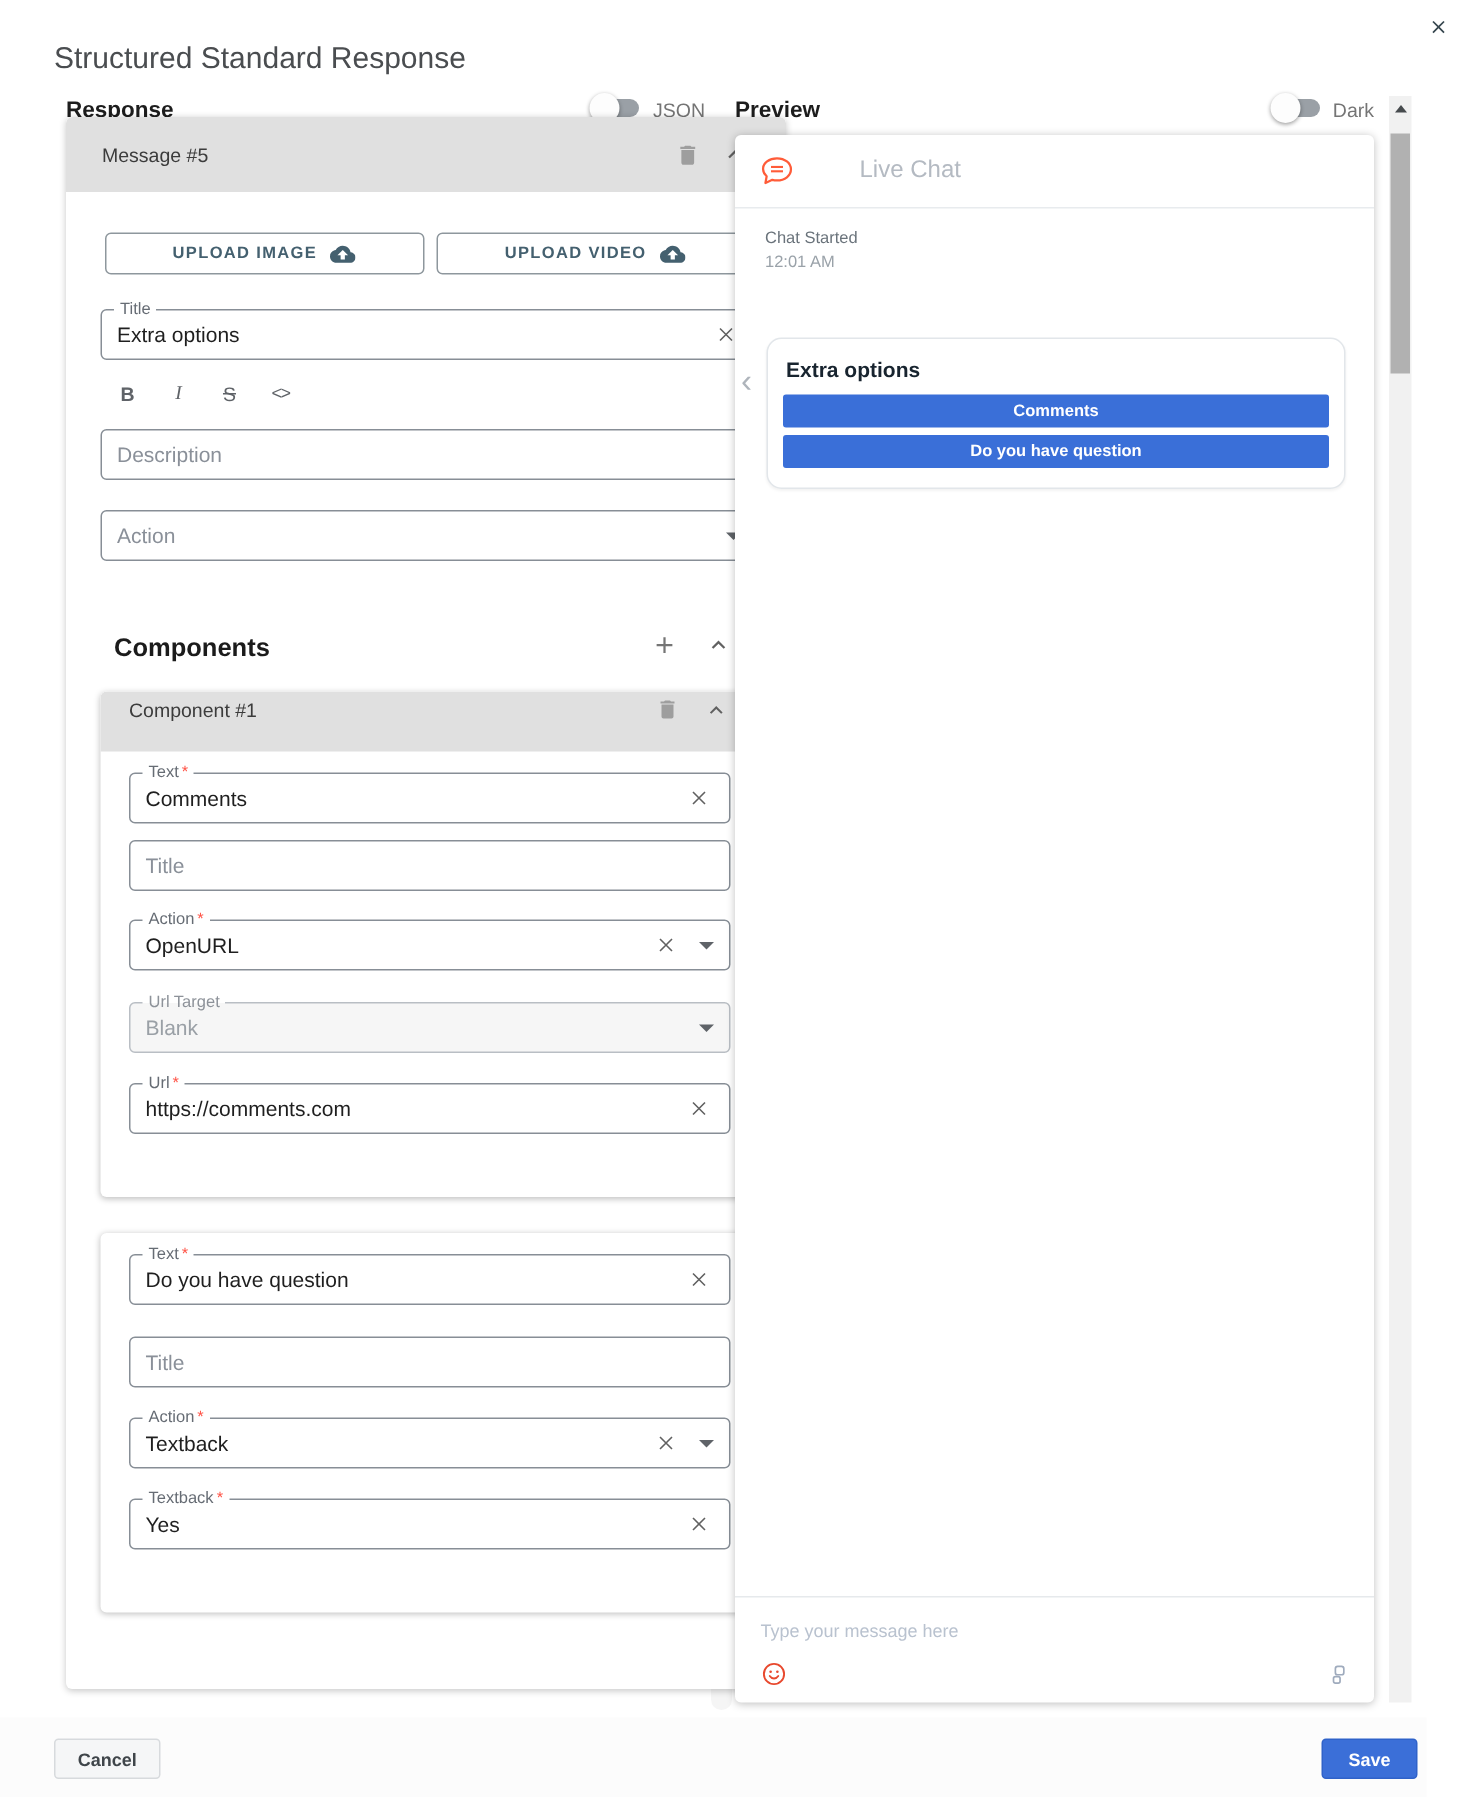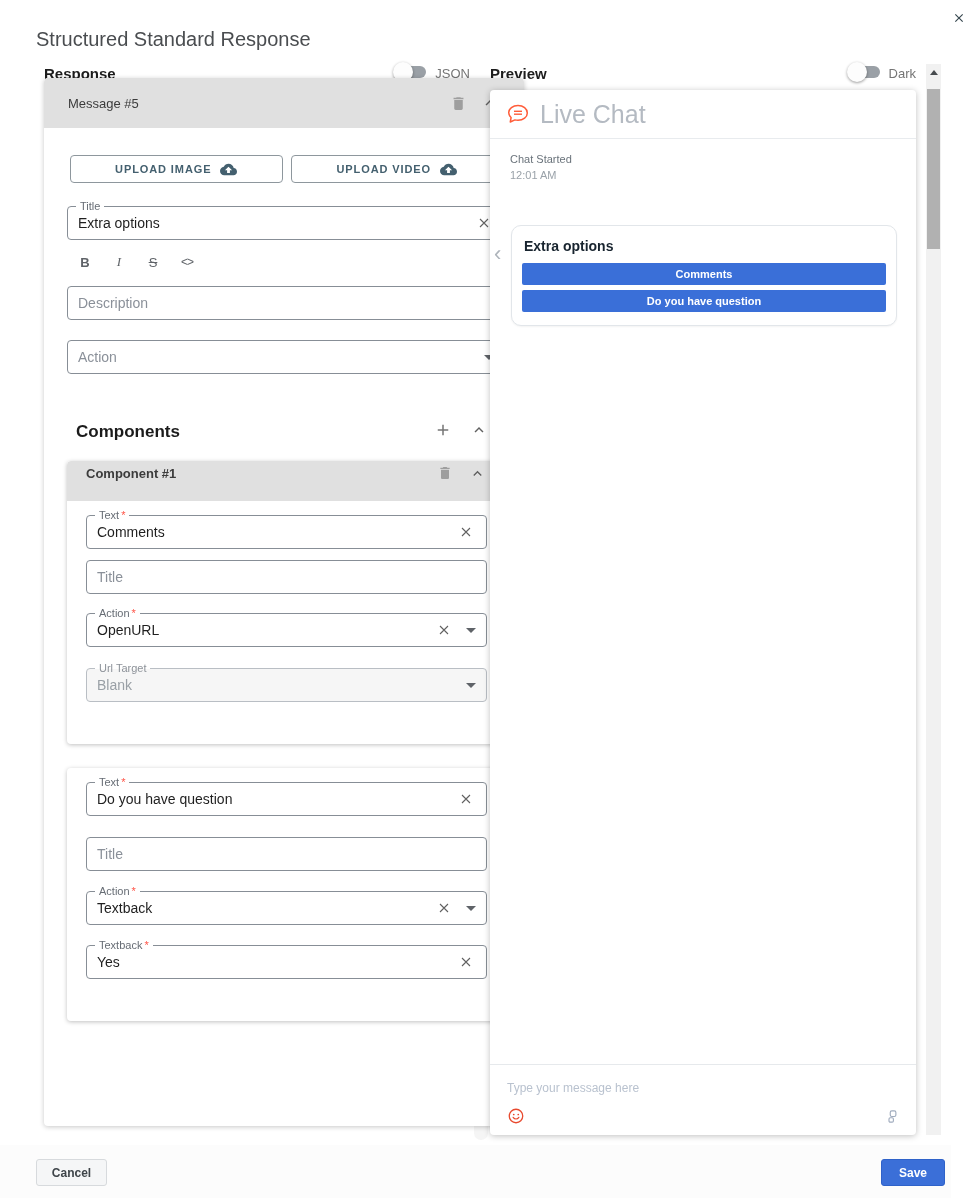--- a/index.html
+++ b/index.html
@@ -53,33 +53,33 @@
   .fmt-btn.b { font-weight:700; }
   .fmt-btn.i { font-style:italic; font-family:"Liberation Serif",serif; }
   .fmt-btn.s { text-decoration:line-through; }
   .fmt-btn.c { letter-spacing:-1px; font-size:12px; }
 
   .components-row { display:flex; align-items:flex-end; margin-top:44px; padding-left:9px; padding-right:14px; }
   .components-row h3 { font-size:17px; font-weight:700; color:#1b1b1b; flex:1; }
   .components-row .icon-btn + .icon-btn { margin-left:12px; }
 
   .comp-card { border-radius:4px; box-shadow:0 1px 4px rgba(0,0,0,.25); background:#fff; overflow:hidden; }
-  .comp-card .card-header { height:40px; padding:0 16px 16px 19px;font-weight:bold; }
+  .comp-card .card-header { height:40px; padding:0 16px 16px 19px; }
   .comp-body { padding:14px 18px 42px 19px; }
 
   .mt11{margin-top:11px}.mt19{margin-top:19px}.mt20{margin-top:20px}.mt21{margin-top:21px}
   .mt23{margin-top:23px}.mt15{margin-top:15px}.mt24{margin-top:24px}
 
   
   .left-track { position:absolute; left:474px; top:92px; width:14px; height:1048px; background:#f5f5f5; border-radius:7px; }
 
   
   .chat-card { position:absolute; left:490px; top:90px; width:426px; height:1045px; background:#fff; border-radius:4px; box-shadow:0 1px 6px rgba(0,0,0,.25); display:flex; flex-direction:column; }
   .chat-header { height:49px; display:flex; align-items:center; gap:10px; padding:0 16px; border-bottom:1px solid #e8ebee; }
-  .chat-title { font-size:25px; color:#b4bac2; font-weight:400; }
+  .chat-title { font-size:16px; color:#b4bac2; font-weight:400;margin-left:33px; }
   .chat-status { padding:14px 20px 0; }
   .chat-status .l1 { font-size:11px; color:#6a737b; }
   .chat-status .l2 { font-size:11px; color:#9aa2a9; margin-top:4px; }
   .chat-body { position:relative; flex:1; }
   .preview-card { position:absolute; left:21px; right:19px; top:44px; border:1px solid #e2e6ea; border-radius:10px; background:#fff; box-shadow:0 1px 2px rgba(0,0,0,.05); padding:12px 10px 13px; }
   .preview-card .pc-title { font-size:14px; font-weight:700; color:#18242f; margin:0 2px 9px; }
   .pc-btn { height:22px; background:#3a6fd8; border:none; border-radius:2px; width:100%; color:#fff; font-family:"Liberation Sans",sans-serif; font-size:11px; font-weight:700; cursor:pointer; display:flex; align-items:center; justify-content:center; }
   .pc-btn + .pc-btn { margin-top:5px; }
   .prev-chevron { position:absolute; left:4px; top:62px; font-size:22px; color:#aeb4bb; cursor:pointer; line-height:22px; }
   .chat-input-area { border-top:1px solid #e6e9ec; padding:13px 17px 10px; }
@@ -236,20 +236,29 @@
                 <path d="M18 6L6 18M6 6l12 12" stroke="#616161" stroke-width="1.6" fill="none"></path>
               </svg>
             </span>
           <span class="caret"></span>
         </div>
         <div class="field disabled mt21">
           <label><span>Url Target</span></label>
           <input type="text" readonly="" value="Blank" style="">
           <span class="caret"></span>
         </div>
+        <div class="field mt20">
+          <label><span>Url</span><span class="req">*</span></label>
+          <input type="text" value="https://comments.com" style="">
+          <span class="clear-x">
+              <svg width="16" height="16" viewBox="0 0 24 24">
+                <path d="M18 6L6 18M6 6l12 12" stroke="#616161" stroke-width="1.6" fill="none"></path>
+              </svg>
+            </span>
+        </div>
       </div>
     </div>
 
     <div class="comp-card mt24">
       <div class="comp-body">
         <div class="field">
           <label><span>Text</span><span class="req">*</span></label>
           <input type="text" value="Do you have question" style="">
           <span class="clear-x">
               <svg width="16" height="16" viewBox="0 0 24 24">

